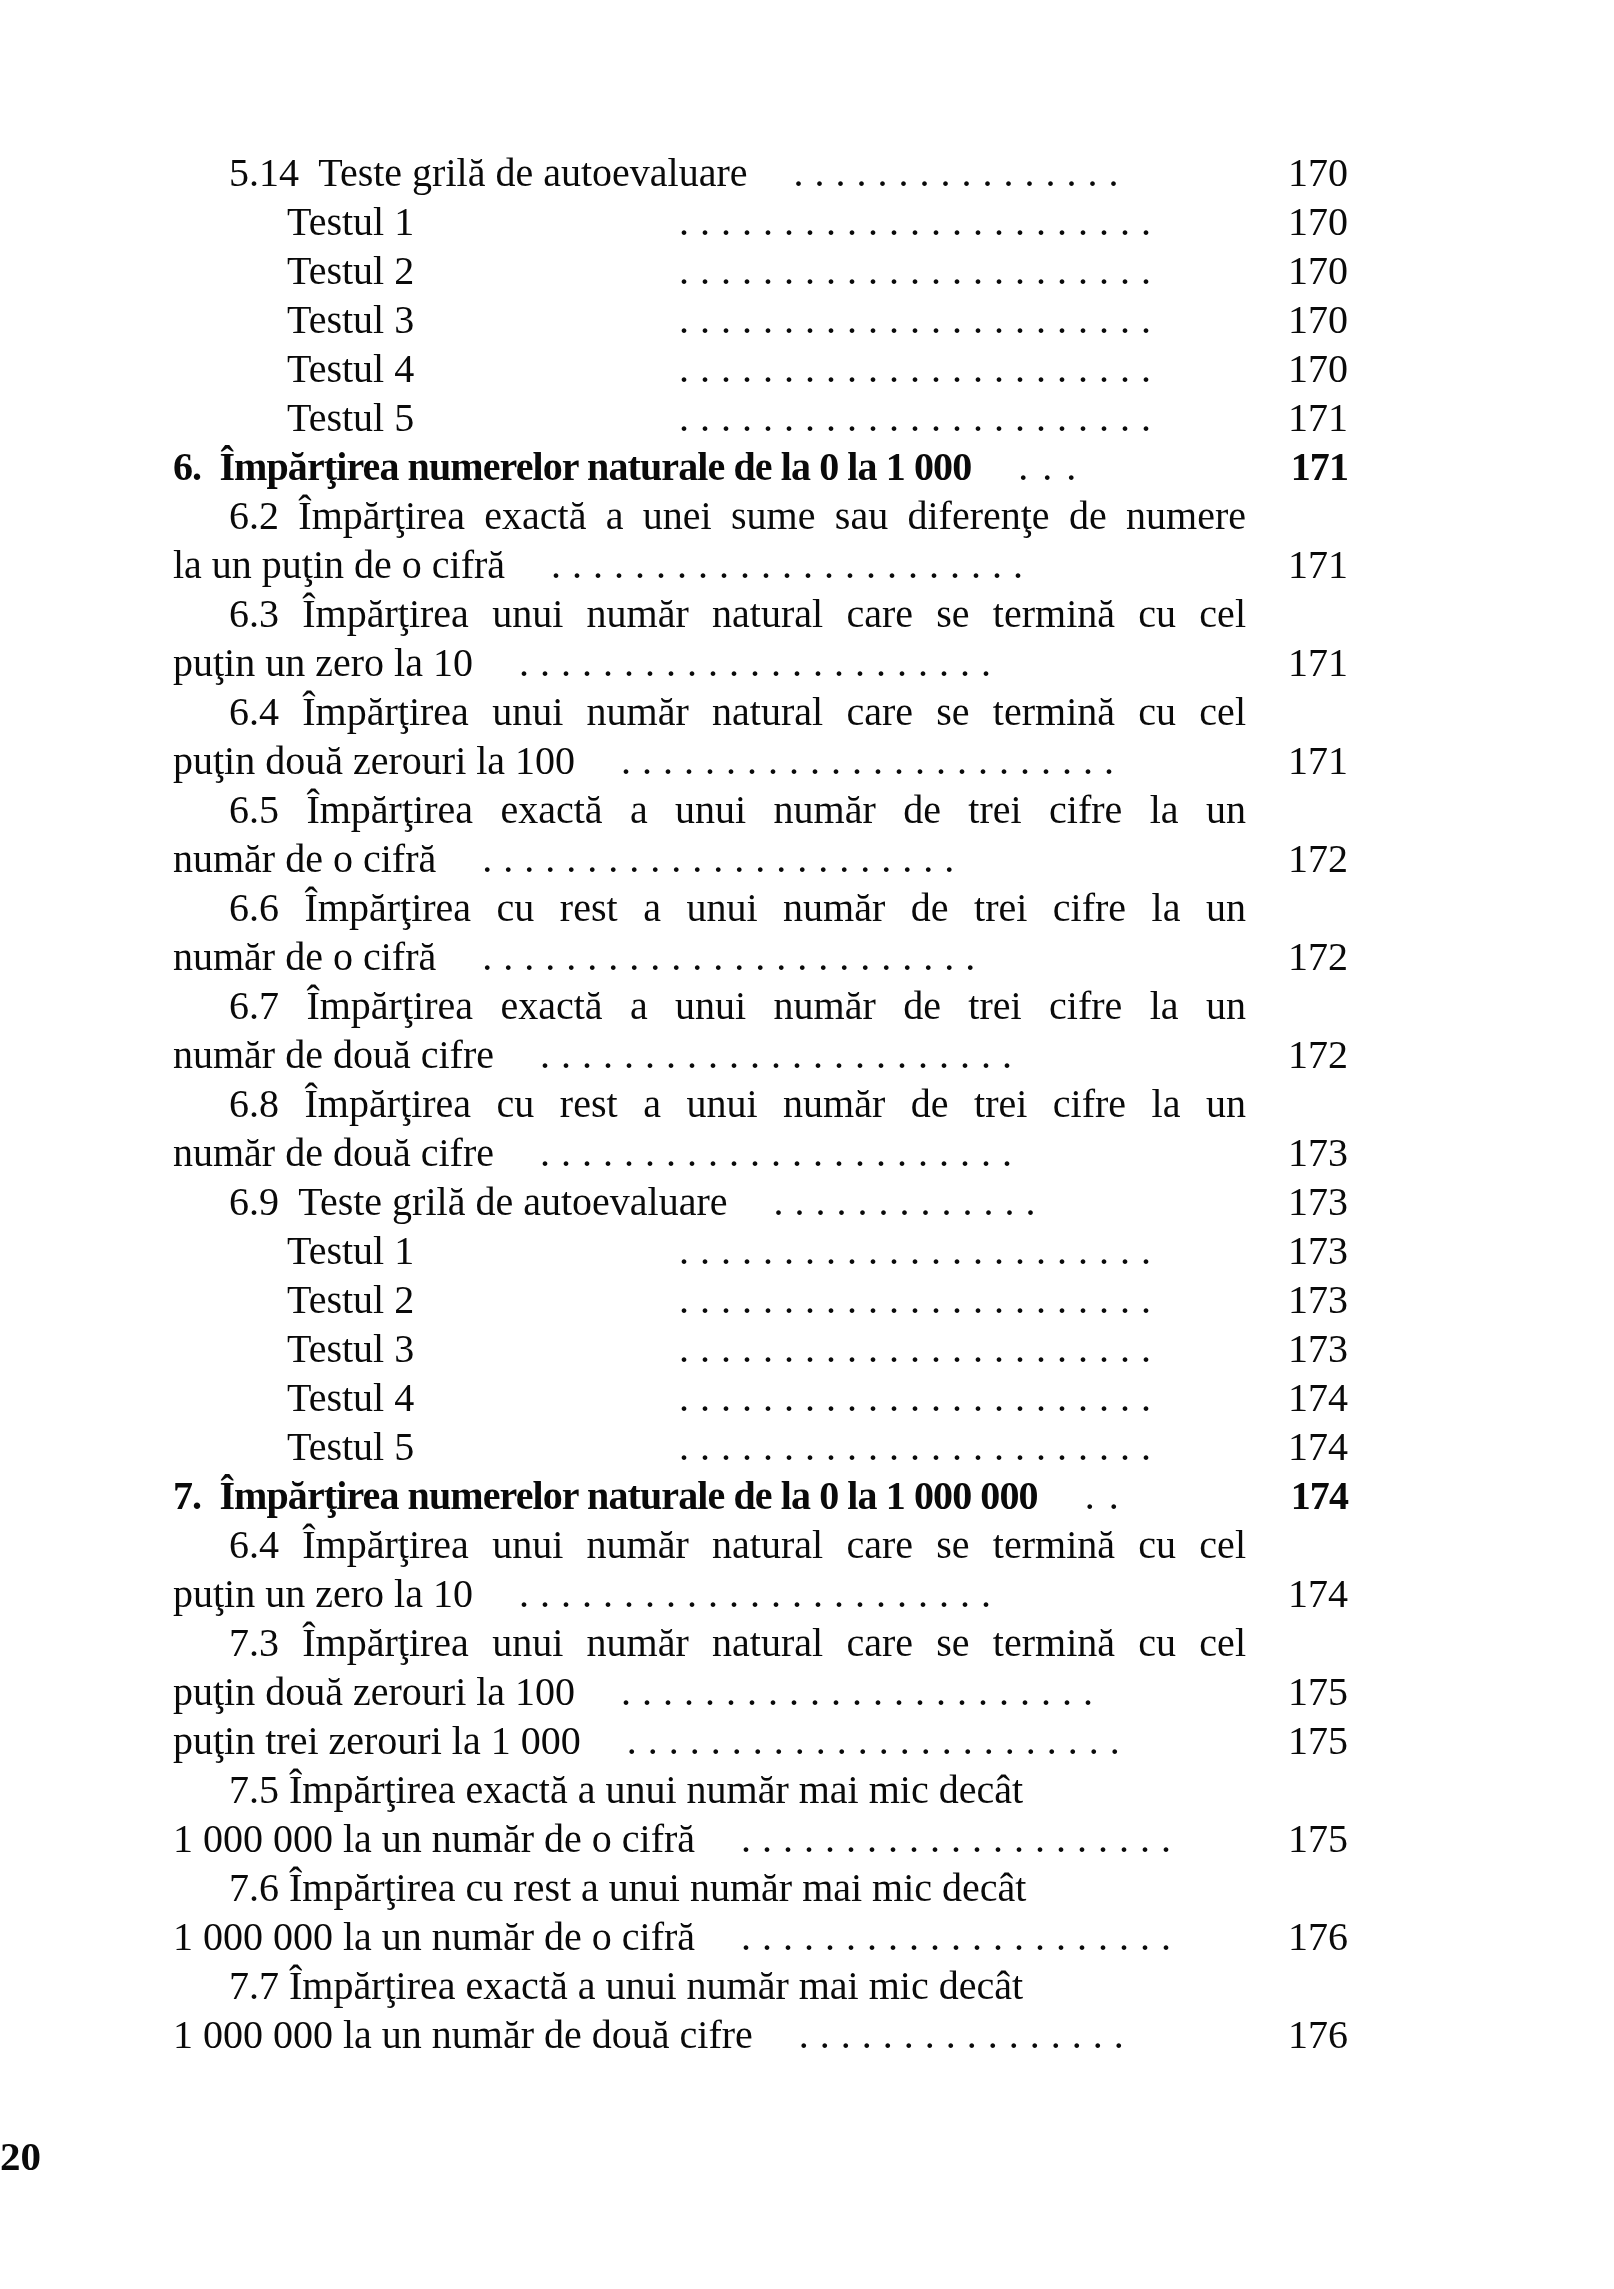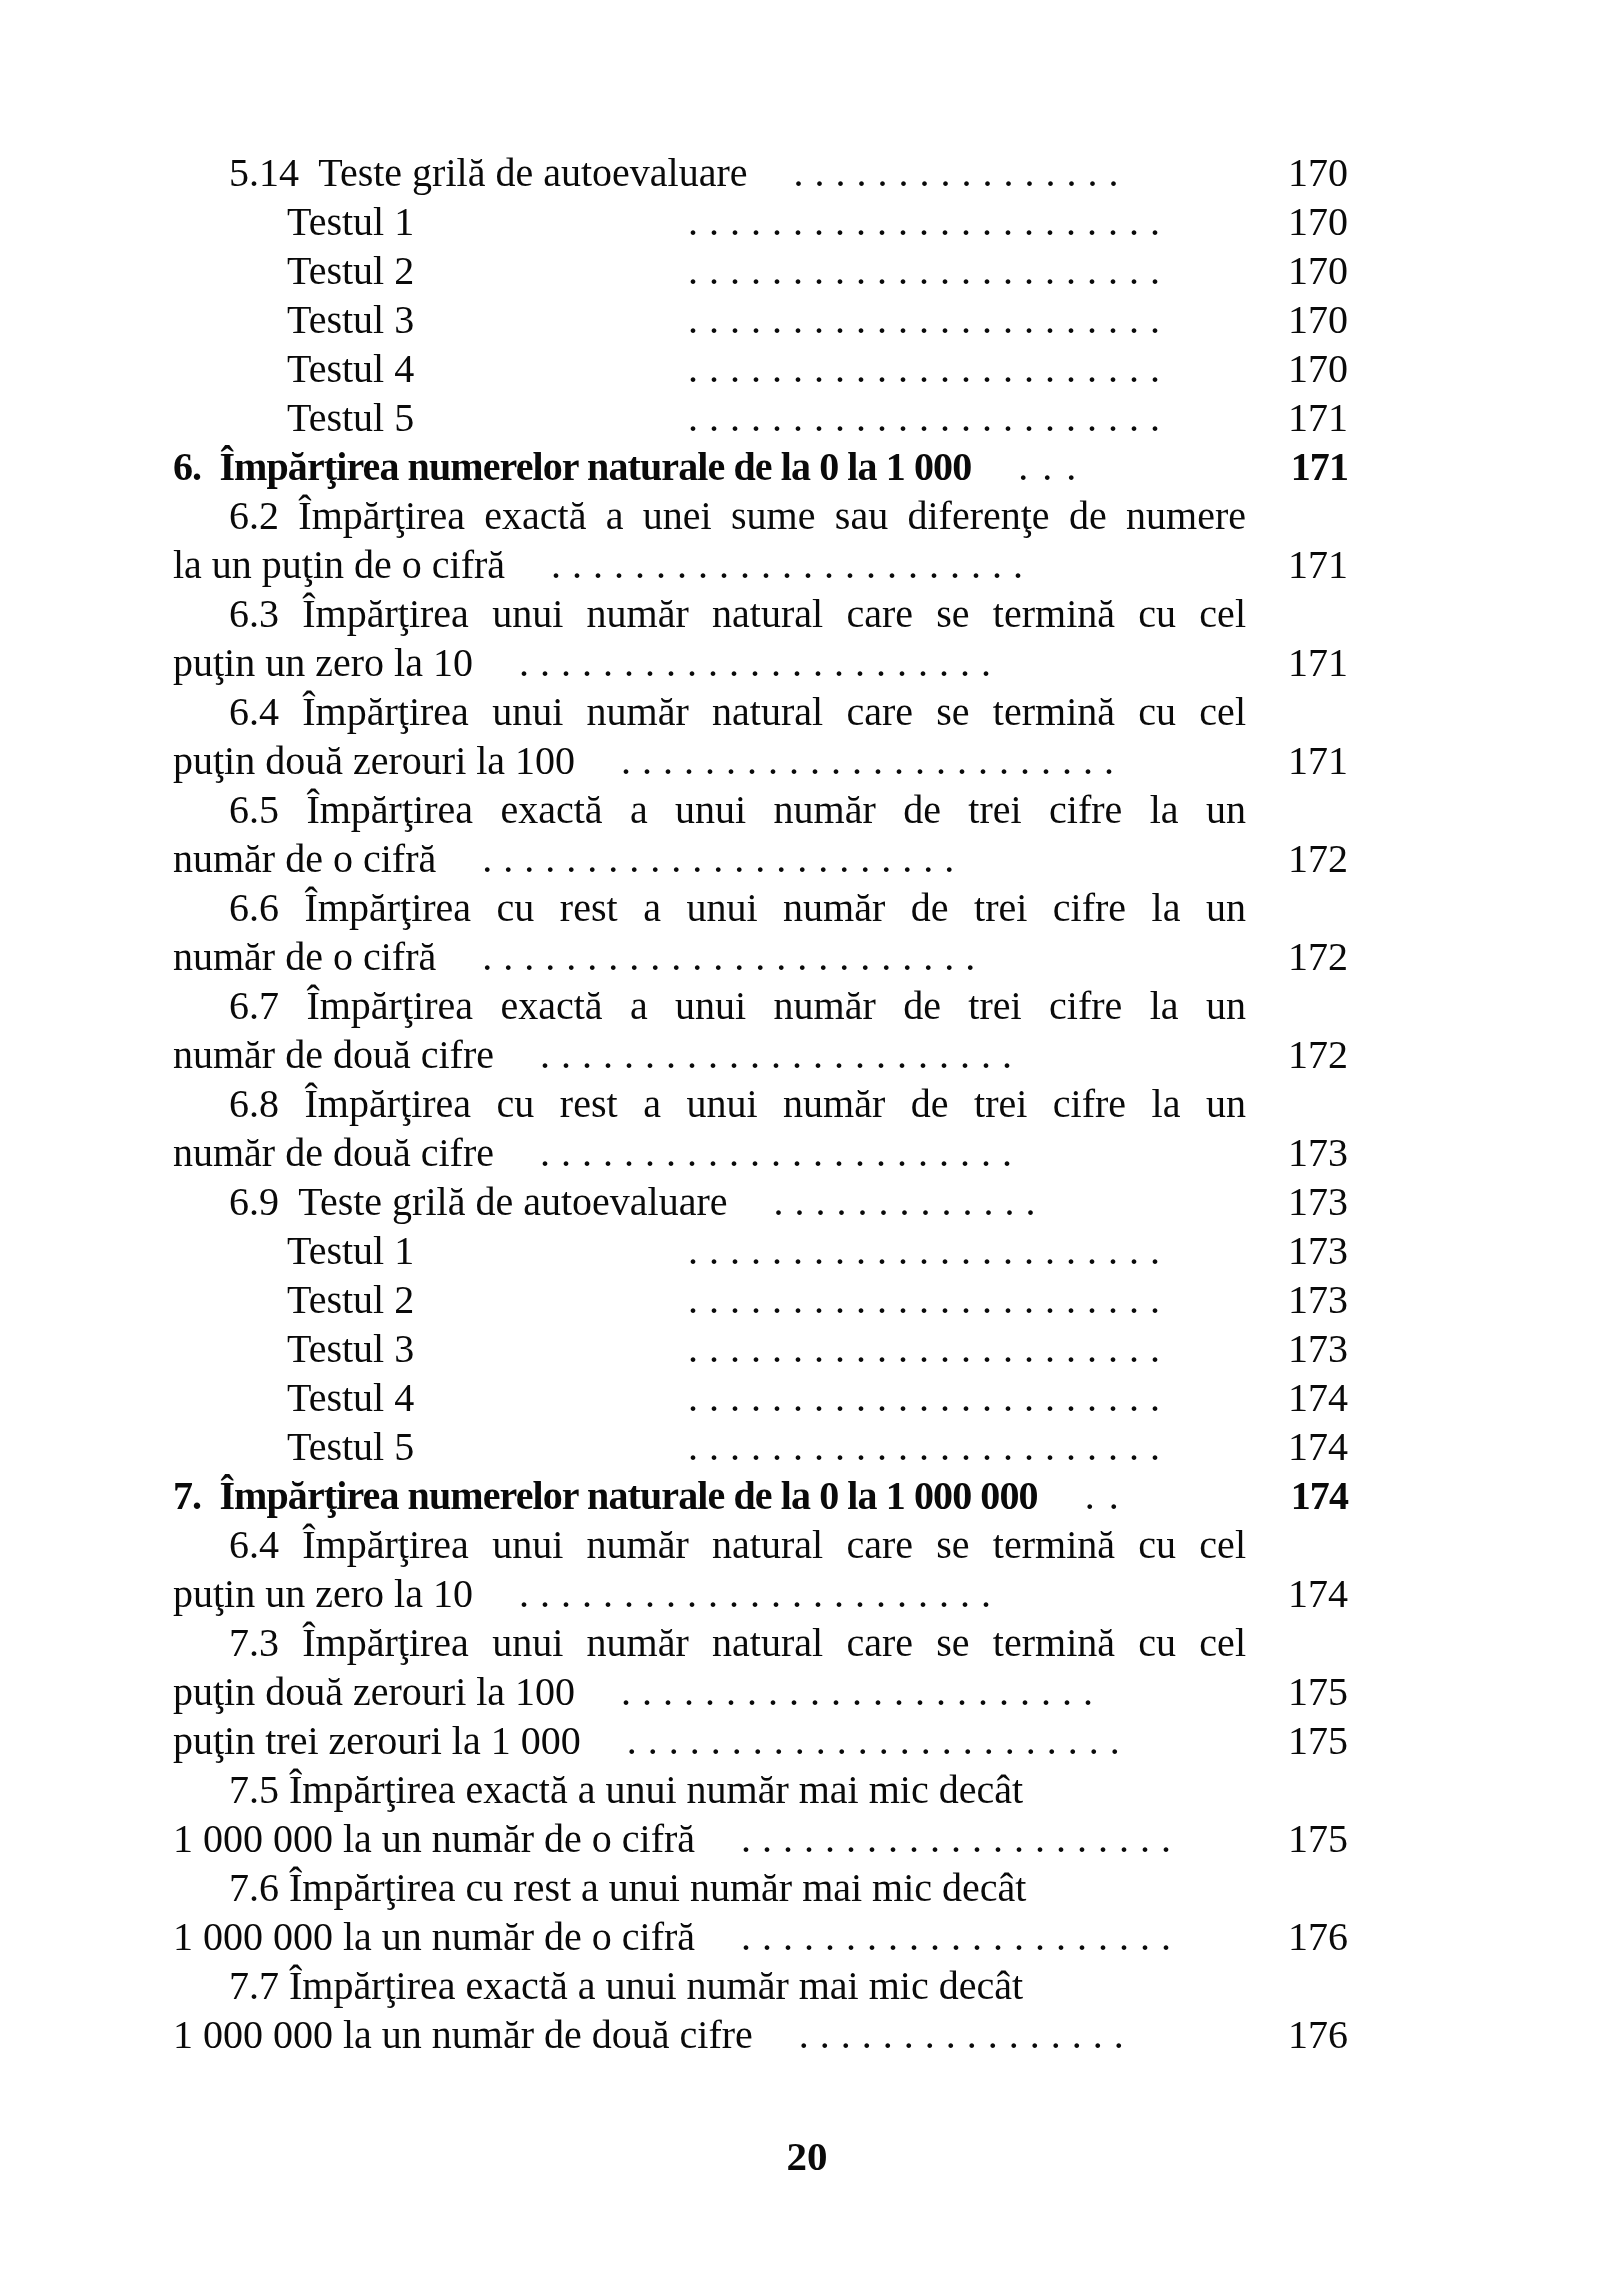--- a/index.html
+++ b/index.html
@@ -44,21 +44,21 @@
     box-sizing: border-box;
   }
   .pagenum {
     flex: 0 0 66px;
     text-align: right;
     white-space: pre;
   }
   
   .row.section { padding-left: 56px; }
   
-  .row.test { padding-left: 114px; gap: 9px; }
+  .row.test { padding-left: 114px; }
   .row.test .label { min-width: 392px; }
   .row.test .leader { padding-left: 0; }
   
   .row.chapter {
     font-weight: bold;
     letter-spacing: -0.9px;
     gap: 8px;
   }
   .chapdots {
     flex: 0 0 auto;
@@ -79,21 +79,20 @@
     text-align: justify;
     text-align-last: justify;
     word-spacing: -2.8px;
   }
   
   .footer {
     position: absolute;
     top: 2132px;
     left: 0;
     width: 1614px;
-    text-align: center;
     font-weight: bold;
     font-size: 41px;
   }
 </style>
 </head>
 <body>
 
 <div class="page">
   <div class="content">
       <div class="row section">

